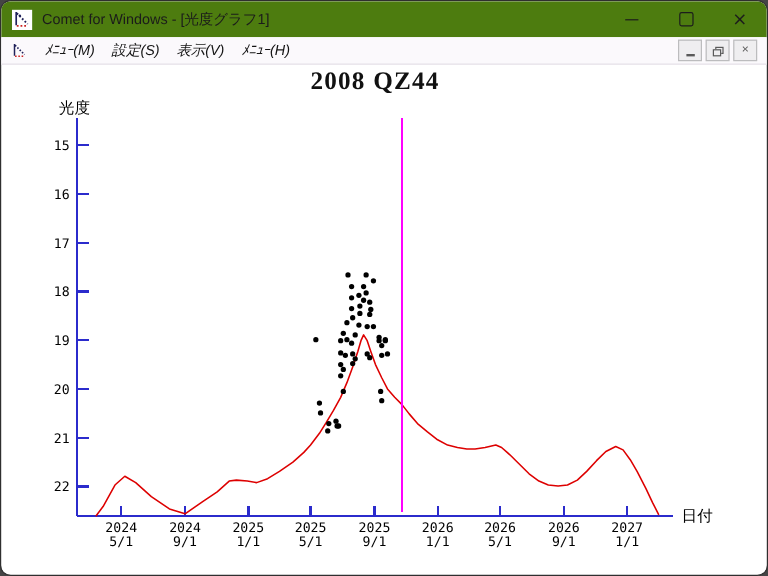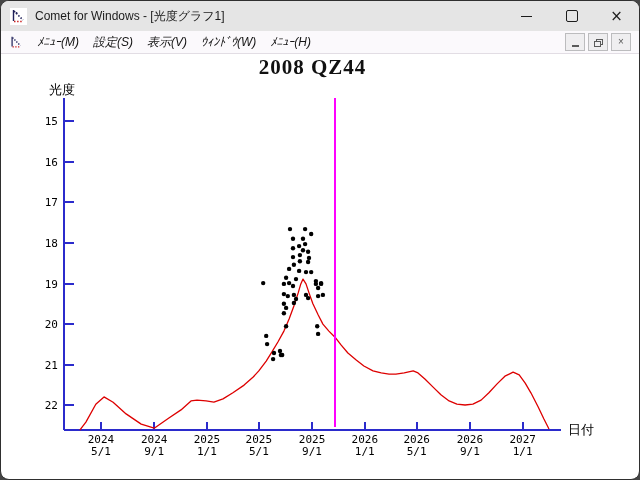--- a/index.html
+++ b/index.html
@@ -2,21 +2,21 @@
 <html><head>
 <meta charset="utf-8">
 <style>
   html,body{margin:0;padding:0;width:640px;height:480px;overflow:hidden;background:#454545;}
   .window{
     position:absolute;left:0;top:0;width:638px;height:478px;
     background:#ffffff;border:1px solid #2f2f2f;border-radius:9px;
     overflow:hidden;font-family:"Liberation Sans","DejaVu Sans",sans-serif;
   }
   .titlebar{
-    height:30px;background:#e5e5e5;display:flex;align-items:center;
+    height:30px;background:#4d7c0f;display:flex;align-items:center;
     padding-left:9px;gap:8px;user-select:none;
   }
   .app-icon{width:17px;height:17px;flex:0 0 auto;}
   .title-text{font-size:12px;color:#1b1b1b;white-space:nowrap;}
   .win-controls{margin-left:auto;display:flex;height:100%;}
   .win-btn{width:45px;height:100%;display:flex;align-items:center;justify-content:center;color:#1c1c1c;}
   .glyph-min{display:block;width:11px;height:0;border-top:1px solid #1c1c1c;}
   .glyph-max{display:block;width:10px;height:10px;border:1.2px solid #1c1c1c;border-radius:2px;}
   .glyph-close{font-size:15px;line-height:1;font-family:"DejaVu Sans",sans-serif;}
   .menubar{
@@ -72,21 +72,20 @@
   <div class="menubar">
     <svg class="menu-icon" viewBox="0 0 17 17">
       <rect x="0" y="0" width="17" height="17" fill="#fbf9fc"></rect>
       <line x1="3.5" y1="2" x2="3.5" y2="13" stroke="#20225a" stroke-width="1.4"></line>
       <path d="M4 3 L13 12" stroke="#20225a" stroke-width="1.6" stroke-dasharray="1.5 1.6" fill="none"></path>
       <line x1="4" y1="13.5" x2="12" y2="13.5" stroke="#cc2222" stroke-width="1.4" stroke-dasharray="1.5 1.6"></line>
     </svg>
     <span class="menu-item">ﾒﾆｭｰ(M)</span>
     <span class="menu-item">設定(S)</span>
     <span class="menu-item">表示(V)</span>
-    <span class="menu-item">ｳｨﾝﾄﾞｳ(W)</span>
     <span class="menu-item">ﾒﾆｭｰ(H)</span>
     <div class="mdi-controls">
       <div class="mdi-btn">
           <span class="mdi-min-line"></span>
         </div>
       <div class="mdi-btn">
         <span class="mdi-restore">
             <span class="r-back"></span>
             <span class="r-front"></span>
           </span>

